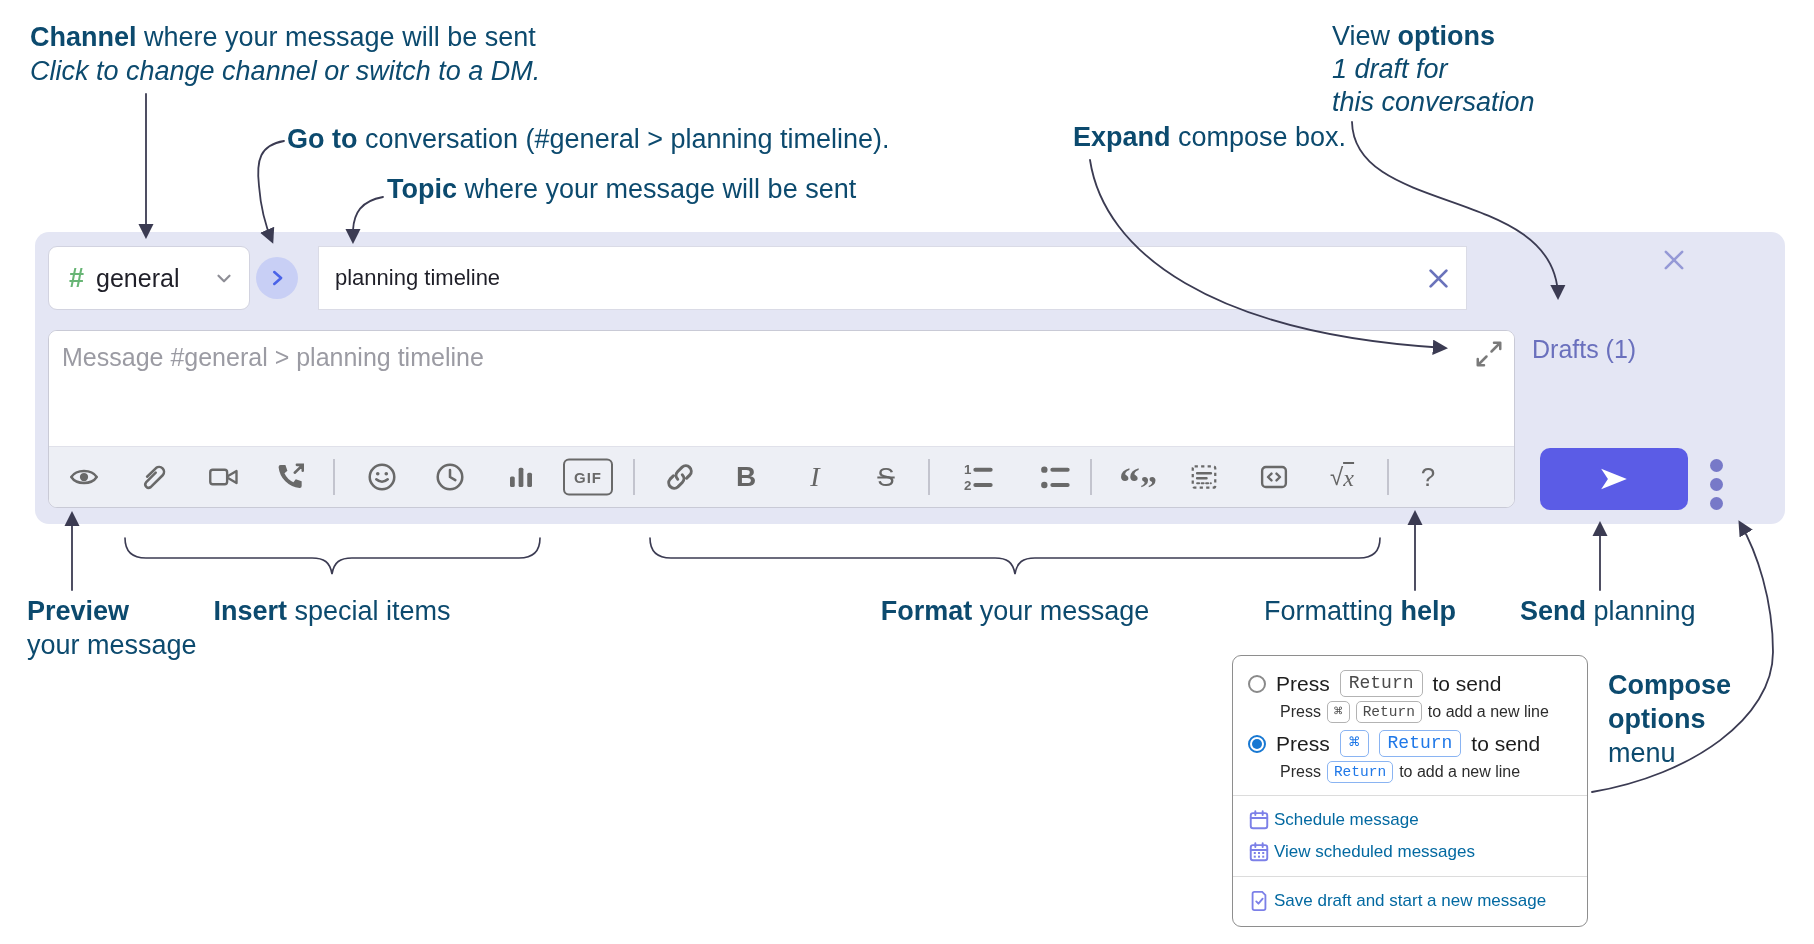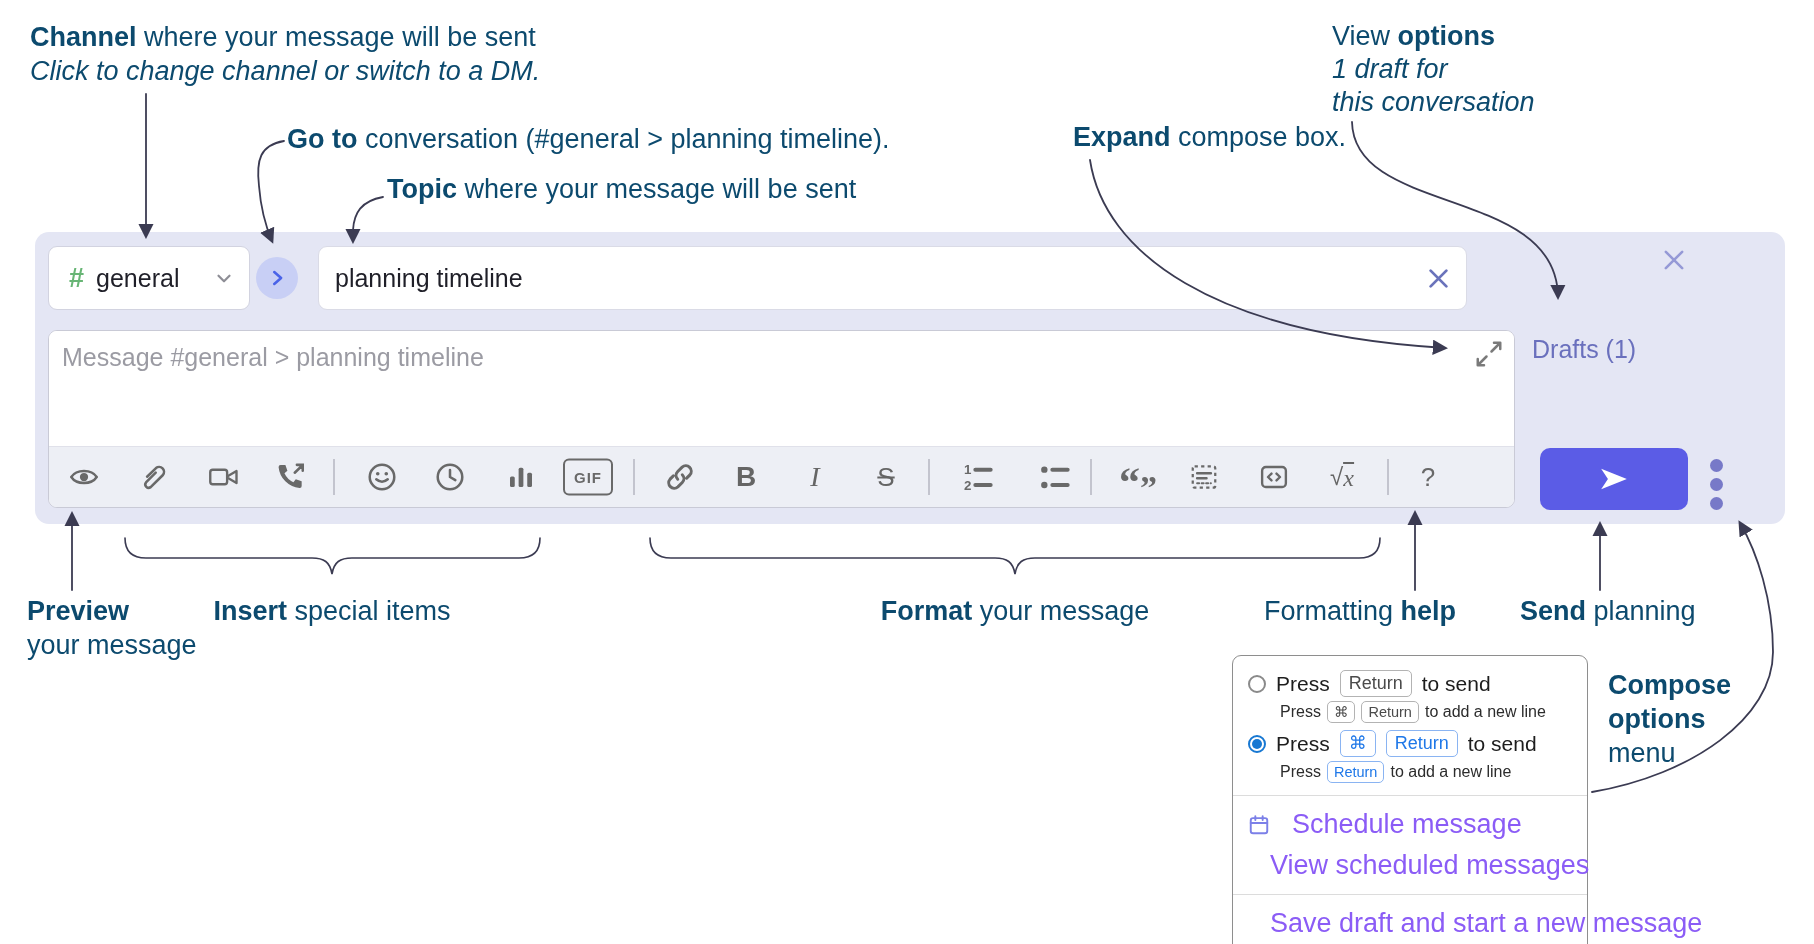--- a/index.html
+++ b/index.html
@@ -13,22 +13,22 @@
 
   
   .compose{position:absolute;left:35px;top:232px;width:1750px;height:292px;background:#e4e6f4;border-radius:14px;z-index:1}
   .pill{position:absolute;left:13px;top:14px;width:202px;height:64px;background:#fff;border:1.5px solid #d2d3e0;
         border-radius:9px;display:flex;align-items:center;padding:0 14px 0 20px;box-sizing:border-box;gap:12px;cursor:pointer}
   .hash{color:#68b575;font-weight:700;font-size:27px}
   .pill .chan{font-size:25px;color:#1f1f28;flex:1}
   .goto{position:absolute;left:221px;top:25px;width:42px;height:42px;border-radius:50%;background:#c8cff5;
         display:flex;align-items:center;justify-content:center;cursor:pointer}
   .topicwrap{position:absolute;left:283px;top:14px;width:1149px;height:64px}
-  .topic{width:100%;height:100%;box-sizing:border-box;border:1.5px solid #dadbe6;border-radius:9px;background:#fff;
-         font-family:"Liberation Sans",sans-serif;font-size:25px;color:#1f1f28;padding:0 36px 0 16px;outline:none}
+  .topic{width:100%;height:100%;box-sizing:border-box;border:1.5px solid #dadbe6;border-radius:0;background:#fff;
+         font-family:"Liberation Sans",sans-serif;font-size:22px;color:#1f1f28;padding:0 36px 0 16px;outline:none}
   .topicclear{position:absolute;right:14px;top:17px;width:30px;height:30px;display:flex;align-items:center;justify-content:center;cursor:pointer}
   .closex{position:absolute;left:1621px;top:10px;width:36px;height:36px;display:flex;align-items:center;justify-content:center;cursor:pointer}
   .msgc{position:absolute;left:13px;top:98px;width:1467px;height:178px;background:#fff;border:1.5px solid #c9cad6;
         border-radius:9px;box-sizing:border-box;overflow:hidden}
   .msgc textarea{position:absolute;left:0;top:0;width:100%;height:116px;border:none;resize:none;outline:none;box-sizing:border-box;
         padding:12px 40px 0 13px;font-family:"Liberation Sans",sans-serif;font-size:25px;color:#333}
   .msgc textarea::placeholder{color:#9b9ba3}
   .expand{position:absolute;right:8px;top:8px;width:32px;height:32px;cursor:pointer}
   .tbar{position:absolute;left:0;bottom:0;width:100%;height:60px;background:#edeff5;border-top:1px solid #e0e1ea}
   .ticon{position:absolute;top:50%;transform:translate(-50%,-50%);display:flex;align-items:center;justify-content:center;
@@ -52,26 +52,26 @@
   .dots span{width:13px;height:13px;border-radius:50%;background:#7779c8}
 
   
   .popup{position:absolute;left:1232px;top:655px;width:356px;background:#fff;border:1.5px solid #8e8e8e;border-radius:9px;
          z-index:2;box-sizing:border-box;padding:11px 0 9px;font-size:21px;color:#1d1d1d}
   .prow{display:flex;align-items:center;gap:10px;padding:3px 15px;white-space:nowrap}
   .psub{padding:1px 15px 4px 47px;font-size:16px;color:#2c2c2c;display:flex;align-items:center;gap:6px;white-space:nowrap}
   .radio{width:18px;height:18px;border-radius:50%;border:2px solid #8a8a8a;box-sizing:border-box;flex:0 0 auto}
   .radio.sel{border-color:#1878d2;position:relative}
   .radio.sel:after{content:"";position:absolute;left:2px;top:2px;width:10px;height:10px;border-radius:50%;background:#1878d2}
-  kbd{font-family:Liberation Sans, sans-serif;display:inline-block;border:1.5px solid #b3b3b3;border-radius:5px;
+  kbd{font-family:Liberation Mono, monospace;display:inline-block;border:1.5px solid #b3b3b3;border-radius:5px;
       background:#fff;color:#4b4b4b;font-size:18px;line-height:25px;padding:0 8px}
   .psub kbd{font-size:14.5px;line-height:20px;padding:0 6px}
   kbd.blue{border-color:#8ab4f2;color:#1f78e8}
   .popup hr{border:none;border-top:1.5px solid #dcdcdc;margin:8px 0}
-  .mitem{display:flex;align-items:center;gap:22px;padding:5px 15px;font-size:27px;color:#8b5cf6;cursor:pointer;white-space:nowrap}
+  .mitem{display:flex;align-items:center;gap:4px;padding:5px 15px;font-size:17px;color:#0369a1;cursor:pointer;white-space:nowrap}
 </style>
 </head>
 <body>
 
 <div class="stage">
 
   <div class="ann" style="left:30px;top:20px">
     <span class="b">Channel</span><span> where your message will be sent</span><br>
     <span class="it">Click to change channel or switch to a DM.</span>
   </div>

